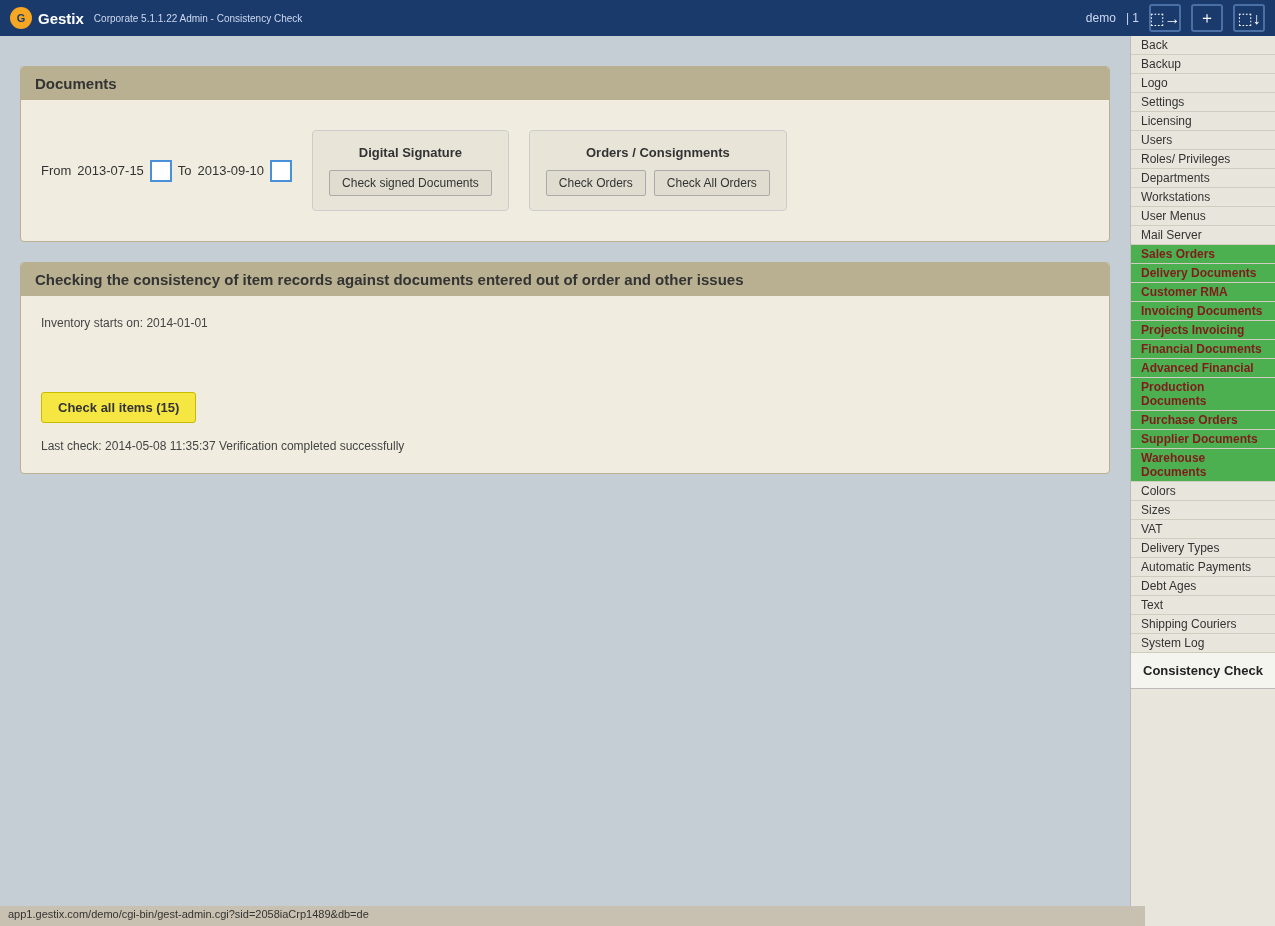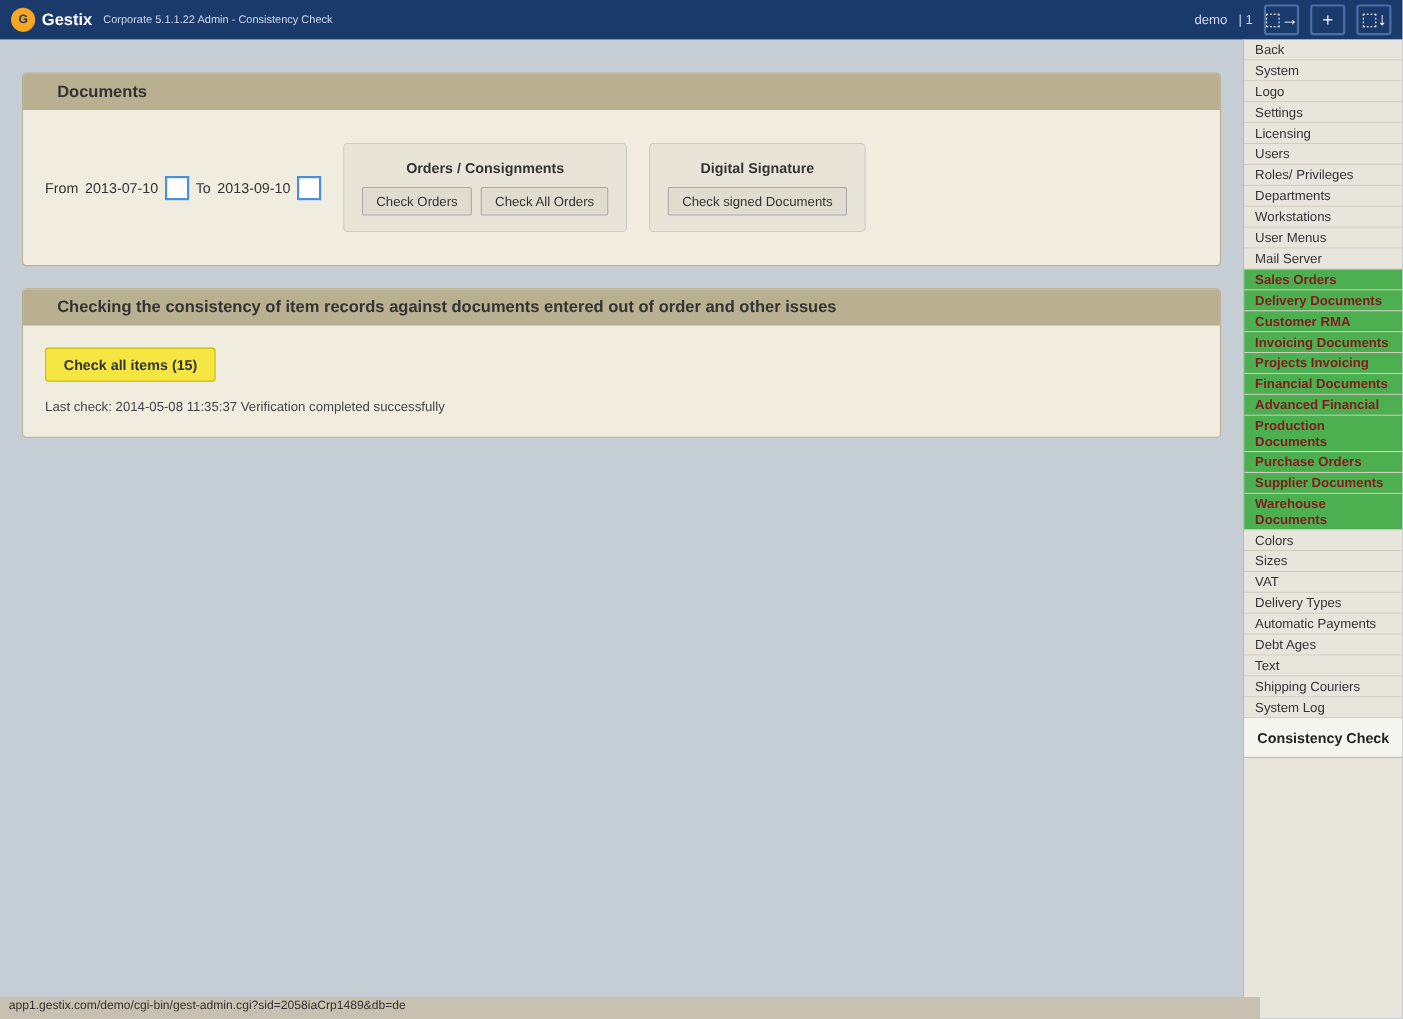--- a/index.html
+++ b/index.html
@@ -64,21 +64,21 @@
       border-radius: 4px;
       padding: 20px;
       margin-bottom: 20px;
     }
 
     .card-title-bar {
       background: #b8b090;
       color: #333;
       font-size: 15px;
       font-weight: bold;
-      padding: 8px 31px;
+      padding: 8px 14px;
       margin: -20px -20px 20px -20px;
       border-radius: 3px 3px 0 0;
     }
 
     
     .docs-row {
       display: flex;
       align-items: center;
       gap: 20px;
       padding: 10px 0;
@@ -132,20 +132,21 @@
     }
     .btn-yellow {
       background: #f5e642;
       border: 1px solid #c8bb00;
       padding: 7px 16px;
       cursor: pointer;
       font-size: 13px;
       font-weight: bold;
       border-radius: 3px;
       color: #333;
+      margin-top: 48px;
     }
     .last-check {
       font-size: 12px;
       color: #444;
       margin-top: 16px;
     }
 
     
     #sidebar {
       width: 145px;
@@ -215,58 +216,59 @@
 
   <div id="main">
 
     <div class="card">
       <div class="card-title-bar">Documents</div>
 
       <div class="docs-row">
 
         <div class="date-group">
           <span>From</span>
-          <span>2013-07-10</span>
+          <span>2013-07-15</span>
           <div class="date-input"></div>
           <span>To</span>
           <span>2013-09-10</span>
           <div class="date-input"></div>
+        </div>
+
+        <div class="section-box">
+          <h3>Digital Signature</h3>
+          <div class="btn-row">
+            <button class="btn-gray">Check signed Documents</button>
+          </div>
         </div>
 
         <div class="section-box">
           <h3>Orders / Consignments</h3>
           <div class="btn-row">
             <button class="btn-gray">Check Orders</button>
             <button class="btn-gray">Check All Orders</button>
           </div>
         </div>
-
-        <div class="section-box">
-          <h3>Digital Signature</h3>
-          <div class="btn-row">
-            <button class="btn-gray">Check signed Documents</button>
-          </div>
-        </div>
       </div>
     </div>
 
     <div class="card">
       <div class="card-title-bar">Checking the consistency of item records against documents entered out of order and other issues</div>
 
+      <p class="inventory-text">Inventory starts on: 2014-01-01</p>
 
       <button class="btn-yellow">Check all items (15)</button>
 
       <p class="last-check">Last check: 2014-05-08 11:35:37 Verification completed successfully</p>
     </div>
 
   </div>
 
   <div id="sidebar">
   <div class="sidebar-item"><span>Back</span></div>
-      <div class="sidebar-item"><span>System</span></div>
+      <div class="sidebar-item"><span>Backup</span></div>
       <div class="sidebar-item"><span>Logo</span></div>
       <div class="sidebar-item"><span>Settings</span></div>
       <div class="sidebar-item"><span>Licensing</span></div>
       <div class="sidebar-item"><span>Users</span></div>
       <div class="sidebar-item"><span>Roles/ Privileges</span></div>
       <div class="sidebar-item"><span>Departments</span></div>
       <div class="sidebar-item"><span>Workstations</span></div>
       <div class="sidebar-item"><span>User Menus</span></div>
       <div class="sidebar-item"><span>Mail Server</span></div>
       <div class="sidebar-item green"><span>Sales Orders</span></div>

